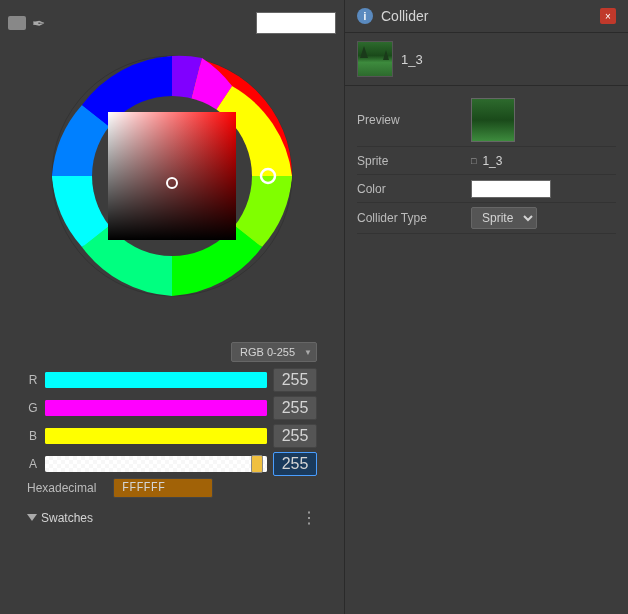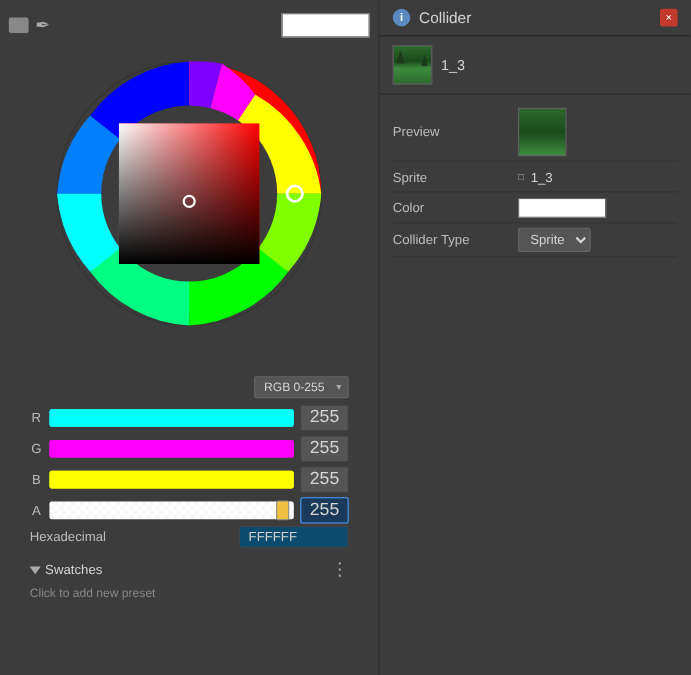--- a/index.html
+++ b/index.html
@@ -209,38 +209,38 @@
       cursor: pointer;
     }
 
     
     .hex-row {
       width: 290px;
       display: flex;
       align-items: center;
       gap: 6px;
       margin-top: 2px;
-      justify-content: space-between;
     }
 
     .hex-label {
       font-size: 12px;
       color: #bbb;
       min-width: 80px;
     }
 
     .hex-value {
-      background: #0c4a6e;
+      background: #a16207;
       border: 1px solid #444;
       color: #d4d4d4;
       padding: 2px 8px;
       font-size: 12px;
       border-radius: 2px;
       width: 100px;
       text-align: left;
+      font-family: Liberation Mono, monospace;
     }
 
     
     .swatches-header {
       width: 290px;
       display: flex;
       align-items: center;
       justify-content: space-between;
       margin-top: 8px;
       padding: 2px 0;
@@ -568,23 +568,20 @@
   </div>
 
   <div class="swatches-header">
     <div class="swatches-title">
       <div class="triangle-down"></div>
       <span>Swatches</span>
     </div>
     <span class="swatches-menu-icon">⋮</span>
   </div>
 
-  <div class="add-preset-row">
-    <span>Click to add new preset</span>
-  </div>
 
 </div>
 
 <div class="right-panel">
 
   <div class="inspector-header">
     <div class="info-icon">
       <span>i</span>
     </div>
     <span class="inspector-title">Collider</span>

